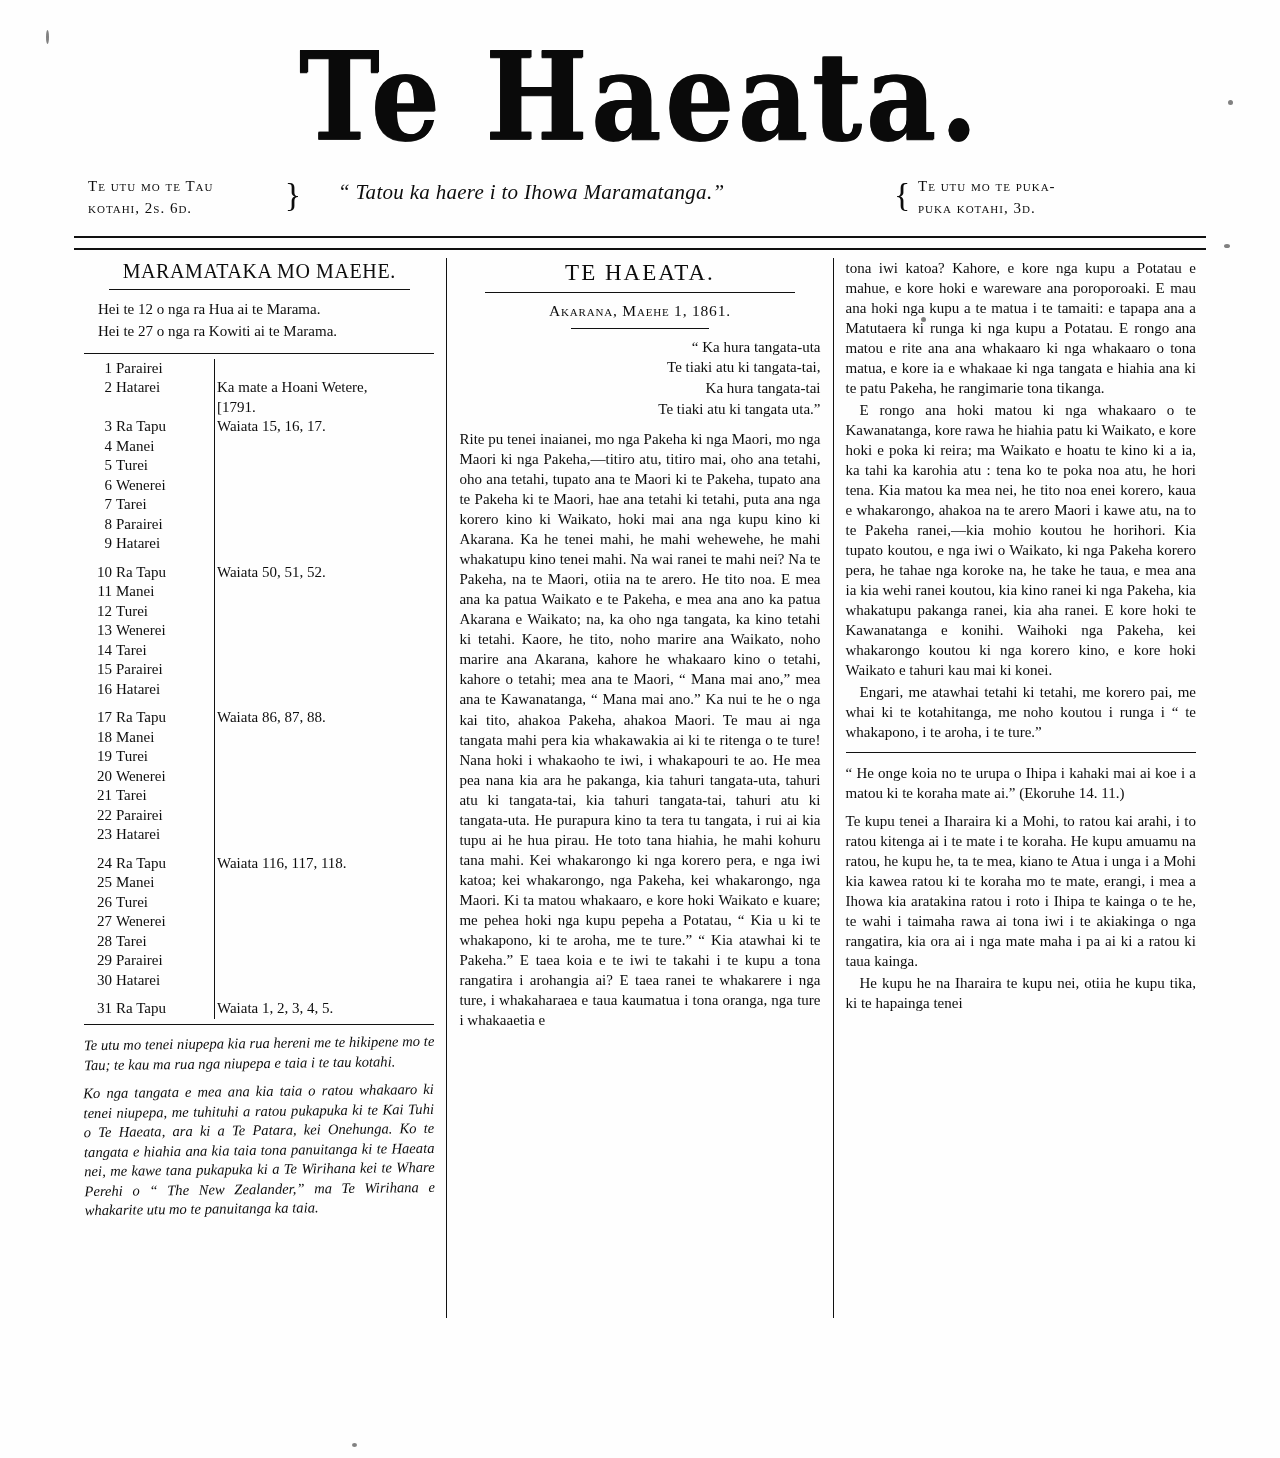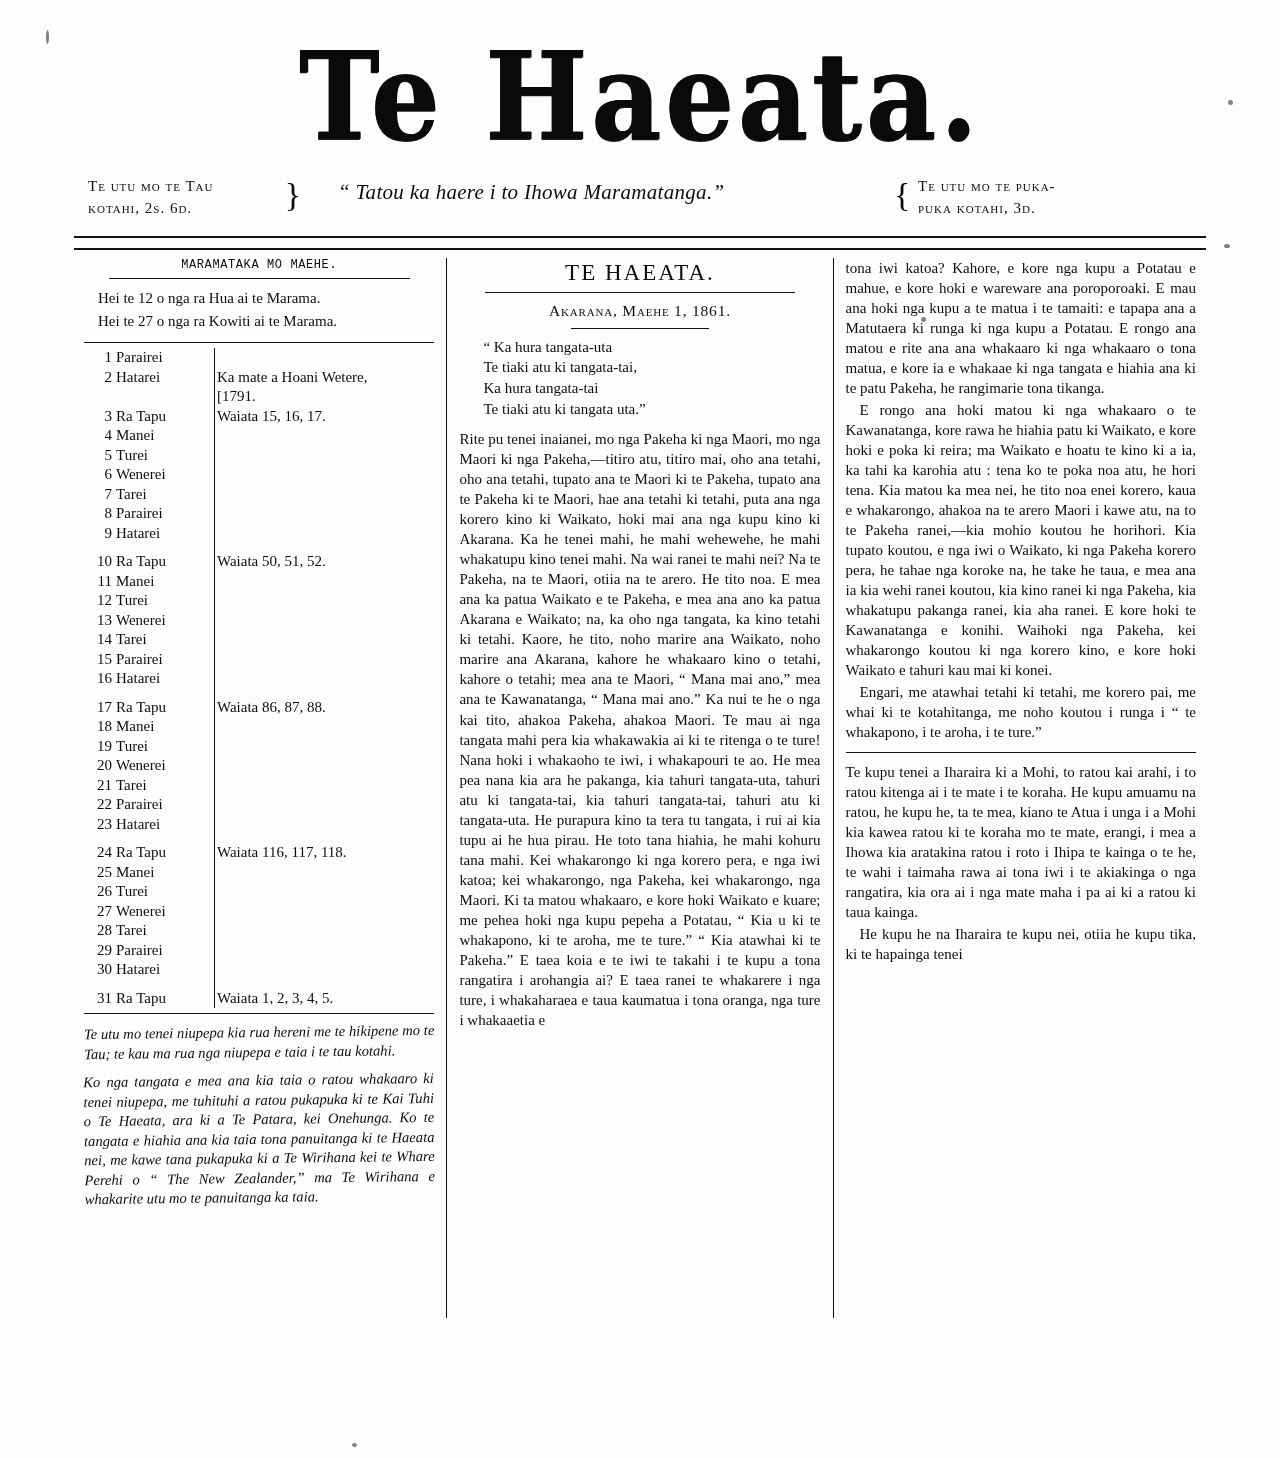--- a/index.html
+++ b/index.html
@@ -107,23 +107,22 @@
     text-align: justify;
   }
   .col1 { width: 33%; border-right: 1.5px solid #111; padding-right: 12px;}
   .col2 { width: 34%; border-right: 1.5px solid #111; padding: 0 12px;}
   .col3 { width: 33%; padding-left: 12px;}
 
   .col-head {
     text-align: center;
     font-variant: small-caps;
     letter-spacing: .6px;
-    font-size: 12px;
+    font-size: 20px;
     margin-bottom: 4px;
-    font-family: Liberation Mono, monospace;
   }
   .hr-short {
     border-top: 1px solid #111;
     width: 86%;
     margin: 5px auto 8px auto;
   }
   .hr-tiny {
     border-top: 1px solid #111;
     width: 38%;
     margin: 6px auto 8px auto;
@@ -176,21 +175,21 @@
     text-align: center;
     font-variant: small-caps;
     letter-spacing: .8px;
     font-size: 15.5px;
     margin: 2px 0 4px 0;
   }
   .verse {
     font-size: 15px;
     line-height: 1.38;
     margin: 8px 0 10px 24px;
-    text-align: left;
+    text-align: right;
   }
   p.body {
     margin: 0 0 0 0;
     text-indent: 0;
     text-align: justify;
     font-size: 15px;
     line-height: 1.335;
   }
   p.body + p.body { text-indent: 14px; margin-top: 2px;}
   .quoteblock {
@@ -452,18 +451,19 @@
         <div>Te tiaki atu ki tangata uta.”</div>
       </div>
       <p class="body">Rite pu tenei inaianei, mo nga Pakeha ki nga Maori, mo nga Maori ki nga Pakeha,—titiro atu, titiro mai, oho ana tetahi, oho ana tetahi, tupato ana te Maori ki te Pakeha, tupato ana te Pakeha ki te Maori, hae ana tetahi ki tetahi, puta ana nga korero kino ki Waikato, hoki mai ana nga kupu kino ki Akarana. Ka he tenei mahi, he mahi wehewehe, he mahi whakatupu kino tenei mahi. Na wai ranei te mahi nei? Na te Pakeha, na te Maori, otiia na te arero. He tito noa. E mea ana ka patua Waikato e te Pakeha, e mea ana ano ka patua Akarana e Waikato; na, ka oho nga tangata, ka kino tetahi ki tetahi. Kaore, he tito, noho marire ana Waikato, noho marire ana Akarana, kahore he whakaaro kino o tetahi, kahore o tetahi; mea ana te Maori, “ Mana mai ano,” mea ana te Kawanatanga, “ Mana mai ano.” Ka nui te he o nga kai tito, ahakoa Pakeha, ahakoa Maori. Te mau ai nga tangata mahi pera kia whakawakia ai ki te ritenga o te ture! Nana hoki i whakaoho te iwi, i whakapouri te ao. He mea pea nana kia ara he pakanga, kia tahuri tangata-uta, tahuri atu ki tangata-tai, kia tahuri tangata-tai, tahuri atu ki tangata-uta. He purapura kino ta tera tu tangata, i rui ai kia tupu ai he hua pirau. He toto tana hiahia, he mahi kohuru tana mahi. Kei whakarongo ki nga korero pera, e nga iwi katoa; kei whakarongo, nga Pakeha, kei whakarongo, nga Maori. Ki ta matou whakaaro, e kore hoki Waikato e kuare; me pehea hoki nga kupu pepeha a Potatau, “ Kia u ki te whakapono, ki te aroha, me te ture.” “ Kia atawhai ki te Pakeha.” E taea koia e te iwi te takahi i te kupu a tona rangatira i arohangia ai? E taea ranei te whakarere i nga ture, i whakaharaea e taua kaumatua i tona oranga, nga ture i whakaaetia e</p>
     </div>
 
     <div class="col col3">
       <p class="body">tona iwi katoa? Kahore, e kore nga kupu a Potatau e mahue, e kore hoki e wareware ana poroporoaki. E mau ana hoki nga kupu a te matua i te tamaiti: e tapapa ana a Matutaera ki runga ki nga kupu a Potatau. E rongo ana matou e rite ana ana whakaaro ki nga whakaaro o tona matua, e kore ia e whakaae ki nga tangata e hiahia ana ki te patu Pakeha, he rangimarie tona tikanga.</p>
       <p class="body">E rongo ana hoki matou ki nga whakaaro o te Kawanatanga, kore rawa he hiahia patu ki Waikato, e kore hoki e poka ki reira; ma Waikato e hoatu te kino ki a ia, ka tahi ka karohia atu : tena ko te poka noa atu, he hori tena. Kia matou ka mea nei, he tito noa enei korero, kaua e whakarongo, ahakoa na te arero Maori i kawe atu, na to te Pakeha ranei,—kia mohio koutou he horihori. Kia tupato koutou, e nga iwi o Waikato, ki nga Pakeha korero pera, he tahae nga koroke na, he take he taua, e mea ana ia kia wehi ranei koutou, kia kino ranei ki nga Pakeha, kia whakatupu pakanga ranei, kia aha ranei. E kore hoki te Kawanatanga e konihi. Waihoki nga Pakeha, kei whakarongo koutou ki nga korero kino, e kore hoki Waikato e tahuri kau mai ki konei.</p>
       <p class="body">Engari, me atawhai tetahi ki tetahi, me korero pai, me whai ki te kotahitanga, me noho koutou i runga i “ te whakapono, i te aroha, i te ture.”</p>
       <div class="rule-col"></div>
+      <div class="quoteblock">“ He onge koia no te urupa o Ihipa i kahaki mai ai koe i a matou ki te koraha mate ai.” (Ekoruhe 14. 11.)</div>
       <p class="body">Te kupu tenei a Iharaira ki a Mohi, to ratou kai arahi, i to ratou kitenga ai i te mate i te koraha. He kupu amuamu na ratou, he kupu he, ta te mea, kiano te Atua i unga i a Mohi kia kawea ratou ki te koraha mo te mate, erangi, i mea a Ihowa kia aratakina ratou i roto i Ihipa te kainga o te he, te wahi i taimaha rawa ai tona iwi i te akiakinga o nga rangatira, kia ora ai i nga mate maha i pa ai ki a ratou ki taua kainga.</p>
       <p class="body">He kupu he na Iharaira te kupu nei, otiia he kupu tika, ki te hapainga tenei</p>
     </div>
 
   </div>
 </div>
 
 </body></html>

